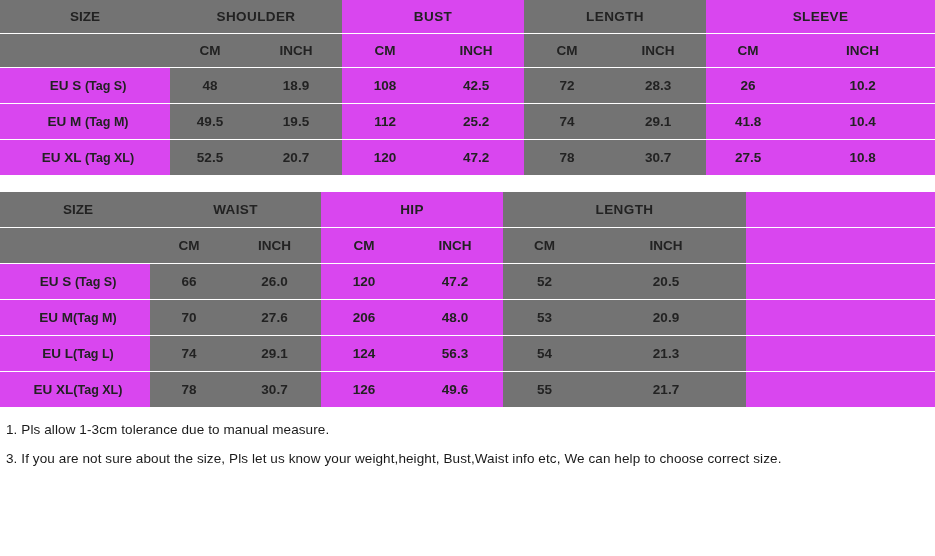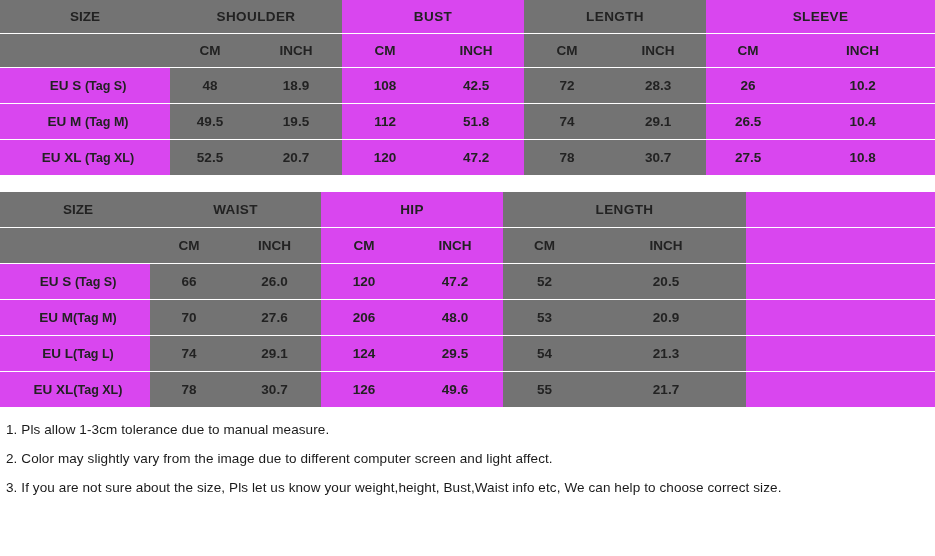--- a/index.html
+++ b/index.html
@@ -124,24 +124,24 @@
         <td class="shade">28.3</td>
         <td class="plain">26</td>
         <td class="plain">10.2</td>
       </tr>
 
       <tr>
         <td class="plain lbl"><span>EU M </span><span class="sub">(Tag M)</span></td>
         <td class="shade">49.5</td>
         <td class="shade">19.5</td>
         <td class="plain">112</td>
-        <td class="plain">51.8</td>
+        <td class="plain">25.2</td>
         <td class="shade">74</td>
         <td class="shade">29.1</td>
-        <td class="plain">26.5</td>
+        <td class="plain">41.8</td>
         <td class="plain">10.4</td>
       </tr>
 
 
       <tr>
         <td class="plain lbl"><span>EU XL </span><span class="sub">(Tag XL)</span></td>
         <td class="shade">52.5</td>
         <td class="shade">20.7</td>
         <td class="plain">120</td>
         <td class="plain">47.2</td>
@@ -207,38 +207,37 @@
         <td class="shade">53</td>
         <td class="shade">20.9</td>
         <td class="plain"></td>
       </tr>
 
       <tr>
         <td class="plain lbl"><span>EU L</span><span class="sub">(Tag L)</span></td>
         <td class="shade">74</td>
         <td class="shade">29.1</td>
         <td class="plain">124</td>
-        <td class="plain">29.5</td>
+        <td class="plain">56.3</td>
         <td class="shade">54</td>
         <td class="shade">21.3</td>
         <td class="plain"></td>
       </tr>
 
       <tr>
         <td class="plain lbl"><span>EU XL</span><span class="sub">(Tag XL)</span></td>
         <td class="shade">78</td>
         <td class="shade">30.7</td>
         <td class="plain">126</td>
         <td class="plain">49.6</td>
         <td class="shade">55</td>
         <td class="shade">21.7</td>
         <td class="plain"></td>
       </tr>
     </tbody>
   </table>
 
   <div class="notes">
     <p>1. Pls allow 1-3cm tolerance due to manual measure.</p>
-    <p>2. Color may slightly vary from the image due to different computer screen and light affect.</p>
     <p>3. If you are not sure about the size, Pls let us know your weight,height, Bust,Waist info etc, We can help to choose correct size.</p>
   </div>
 
 </div>
 
 </body></html>

